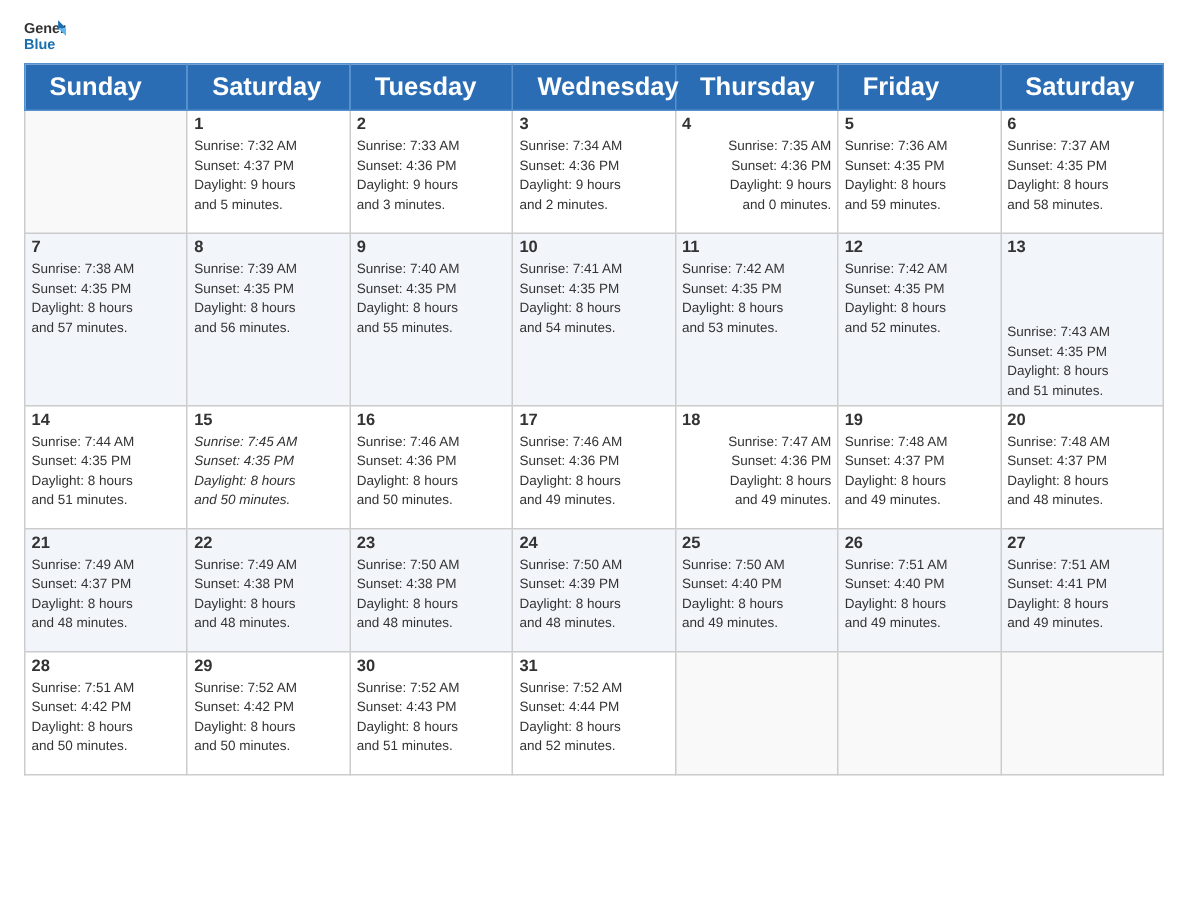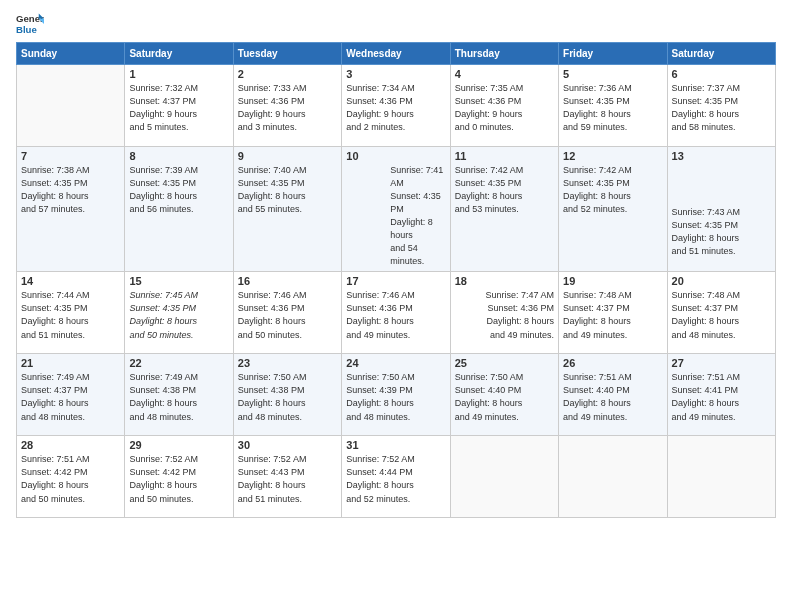--- a/index.html
+++ b/index.html
@@ -46,23 +46,23 @@
       font-style: italic;
     }
     table {
       width: 100%;
       border-collapse: collapse;
       table-layout: fixed;
     }
     thead tr th {
       background: #2a6db5;
       color: #fff;
-      font-size: 10px;
+      font-size: 17px;
       font-weight: bold;
-      padding: 5px 4px;
+      padding: 5px 16px;
       text-align: left;
       border: 1px solid #5590cc;
     }
     tbody tr td {
       border: 1px solid #ccc;
       vertical-align: top;
       padding: 3px 4px;
       font-size: 9.5px;
       color: #333;
       height: 82px;
@@ -142,21 +142,21 @@
           </td>
           <td>
             <span class="day-number">3</span>
             <div class="day-info" style="white-space: pre-line;">Sunrise: 7:34 AM
 Sunset: 4:36 PM
 Daylight: 9 hours
 and 2 minutes.</div>
           </td>
           <td>
             <span class="day-number">4</span>
-            <div class="day-info" style="white-space: pre-line;">Sunrise: 7:35 AM
+            <div class="day-info" style="white-space: pre-line; text-align: right;">Sunrise: 7:35 AM
 Sunset: 4:36 PM
 Daylight: 9 hours
 and 0 minutes.</div>
           </td>
           <td>
             <span class="day-number">5</span>
             <div class="day-info" style="white-space: pre-line;">Sunrise: 7:36 AM
 Sunset: 4:35 PM
 Daylight: 8 hours
 and 59 minutes.</div>
@@ -186,21 +186,21 @@
           </td>
           <td>
             <span class="day-number">9</span>
             <div class="day-info" style="white-space: pre-line;">Sunrise: 7:40 AM
 Sunset: 4:35 PM
 Daylight: 8 hours
 and 55 minutes.</div>
           </td>
           <td>
             <span class="day-number">10</span>
-            <div class="day-info" style="white-space: pre-line; margin-left: 44px;">Sunrise: 7:41 AM
+            <div class="day-info" style="white-space: pre-line;">Sunrise: 7:41 AM
 Sunset: 4:35 PM
 Daylight: 8 hours
 and 54 minutes.</div>
           </td>
           <td>
             <span class="day-number">11</span>
             <div class="day-info" style="white-space: pre-line;">Sunrise: 7:42 AM
 Sunset: 4:35 PM
 Daylight: 8 hours
 and 53 minutes.</div>

